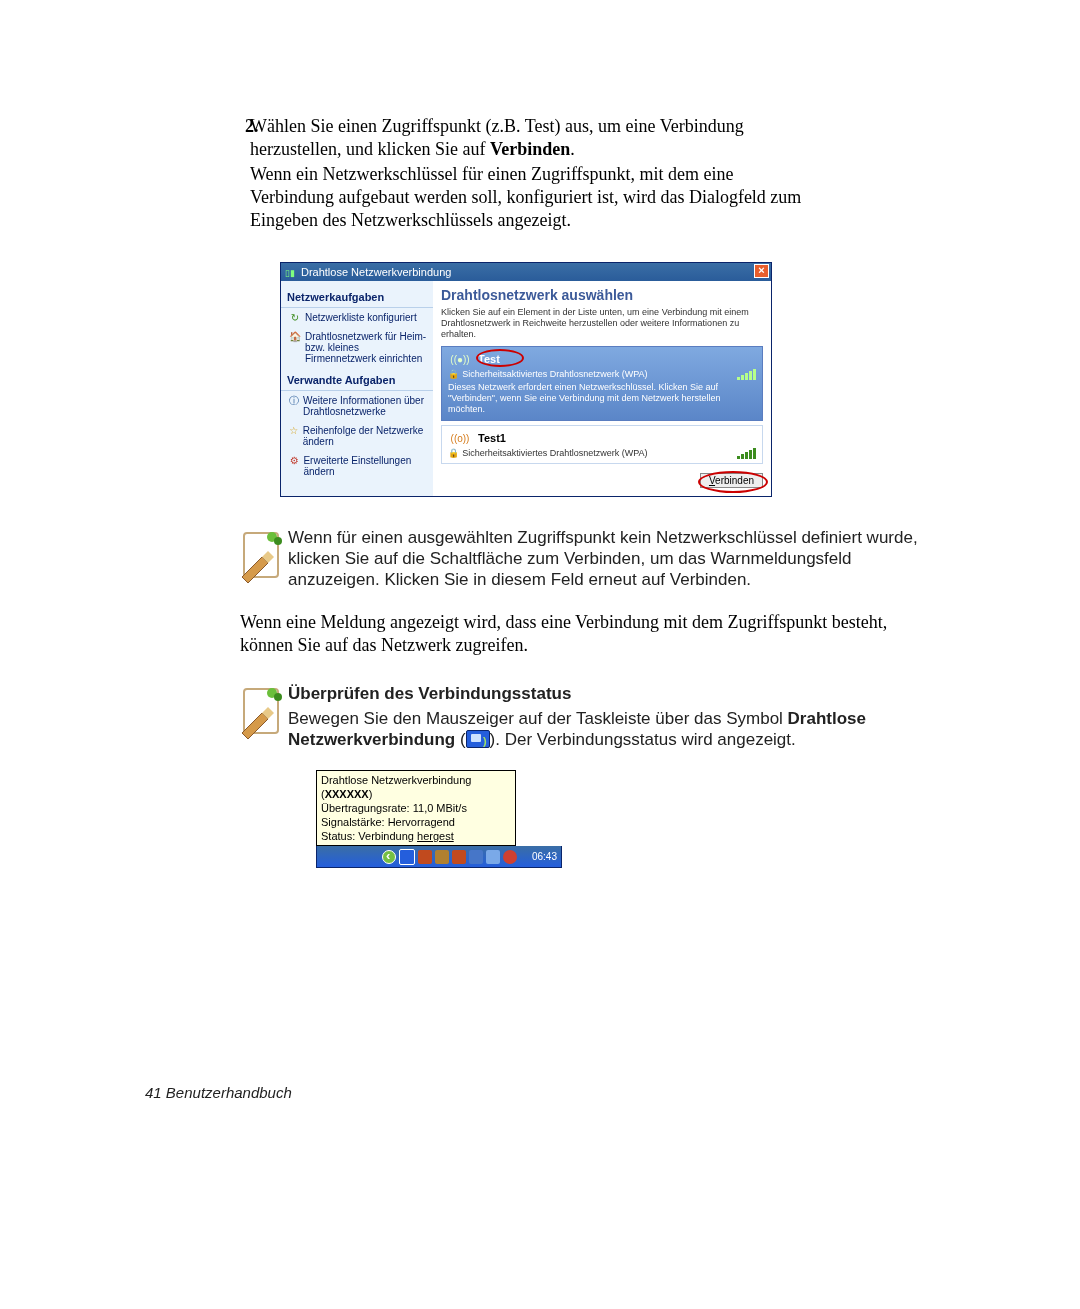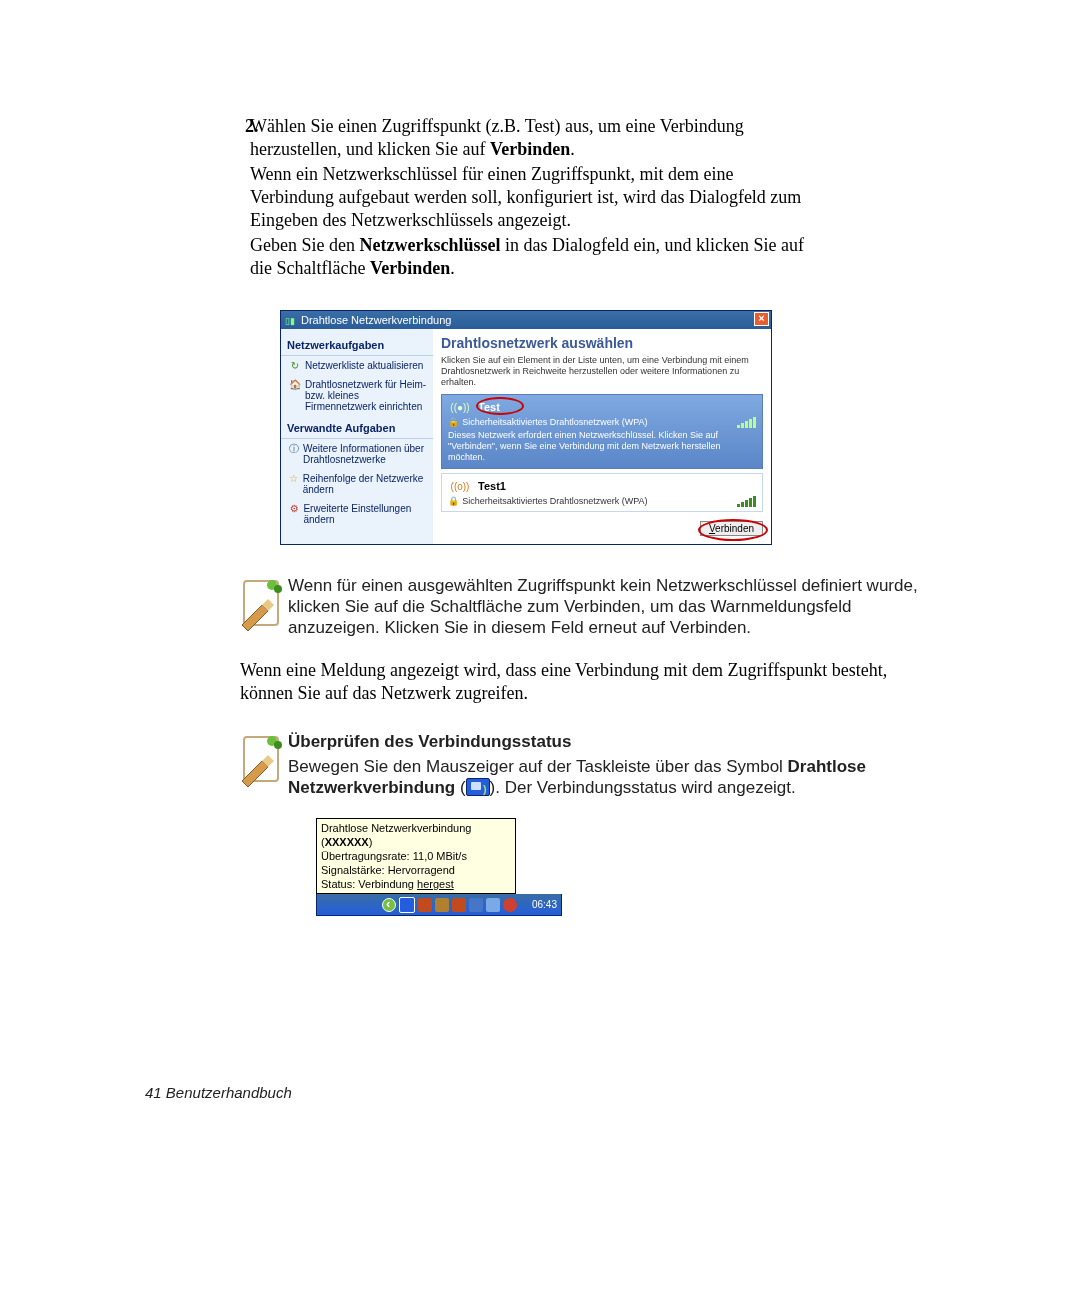--- a/index.html
+++ b/index.html
@@ -311,37 +311,34 @@
 <body>
 
 <div class="page">
 
   <div class="instr">
     <span class="num">2.</span>
     <p>
       <span>Wählen Sie einen Zugriffspunkt (z.B. Test) aus, um eine Verbindung herzustellen, und klicken Sie auf </span><span class="bold">Verbinden</span><span>.</span>
     </p>
     <p>Wenn ein Netzwerkschlüssel für einen Zugriffspunkt, mit dem eine Verbindung aufgebaut werden soll, konfiguriert ist, wird das Dialogfeld zum Eingeben des Netzwerkschlüssels angezeigt.</p>
-    <p>
-      <span>Geben Sie den </span><span class="bold">Netzwerkschlüssel</span><span> in das Dialogfeld ein, und klicken Sie auf die Schaltfläche </span><span class="bold">Verbinden</span><span>.</span>
-    </p>
   </div>
 
   <div class="dlg">
     <div class="titlebar">
       <span class="title-icon">▯▮</span>
       <span>Drahtlose Netzwerkverbindung</span>
       <span class="close">×</span>
     </div>
     <div class="body">
       <div class="side">
         <div class="sect-title">Netzwerkaufgaben</div>
         <div class="link">
           <span class="ic" style="color:#3c8c1e">↻</span>
-          <span>Netzwerkliste aktualisieren</span>
+          <span>Netzwerkliste konfiguriert</span>
         </div>
         <div class="link">
           <span class="ic" style="color:#3c8c1e">🏠</span>
           <span>Drahtlosnetzwerk für Heim- bzw. kleines Firmennetzwerk einrichten</span>
         </div>
         <div class="sect-title">Verwandte Aufgaben</div>
         <div class="link">
           <span class="ic" style="color:#2a5c9a">ⓘ</span>
           <span>Weitere Informationen über Drahtlosnetzwerke</span>
         </div>

